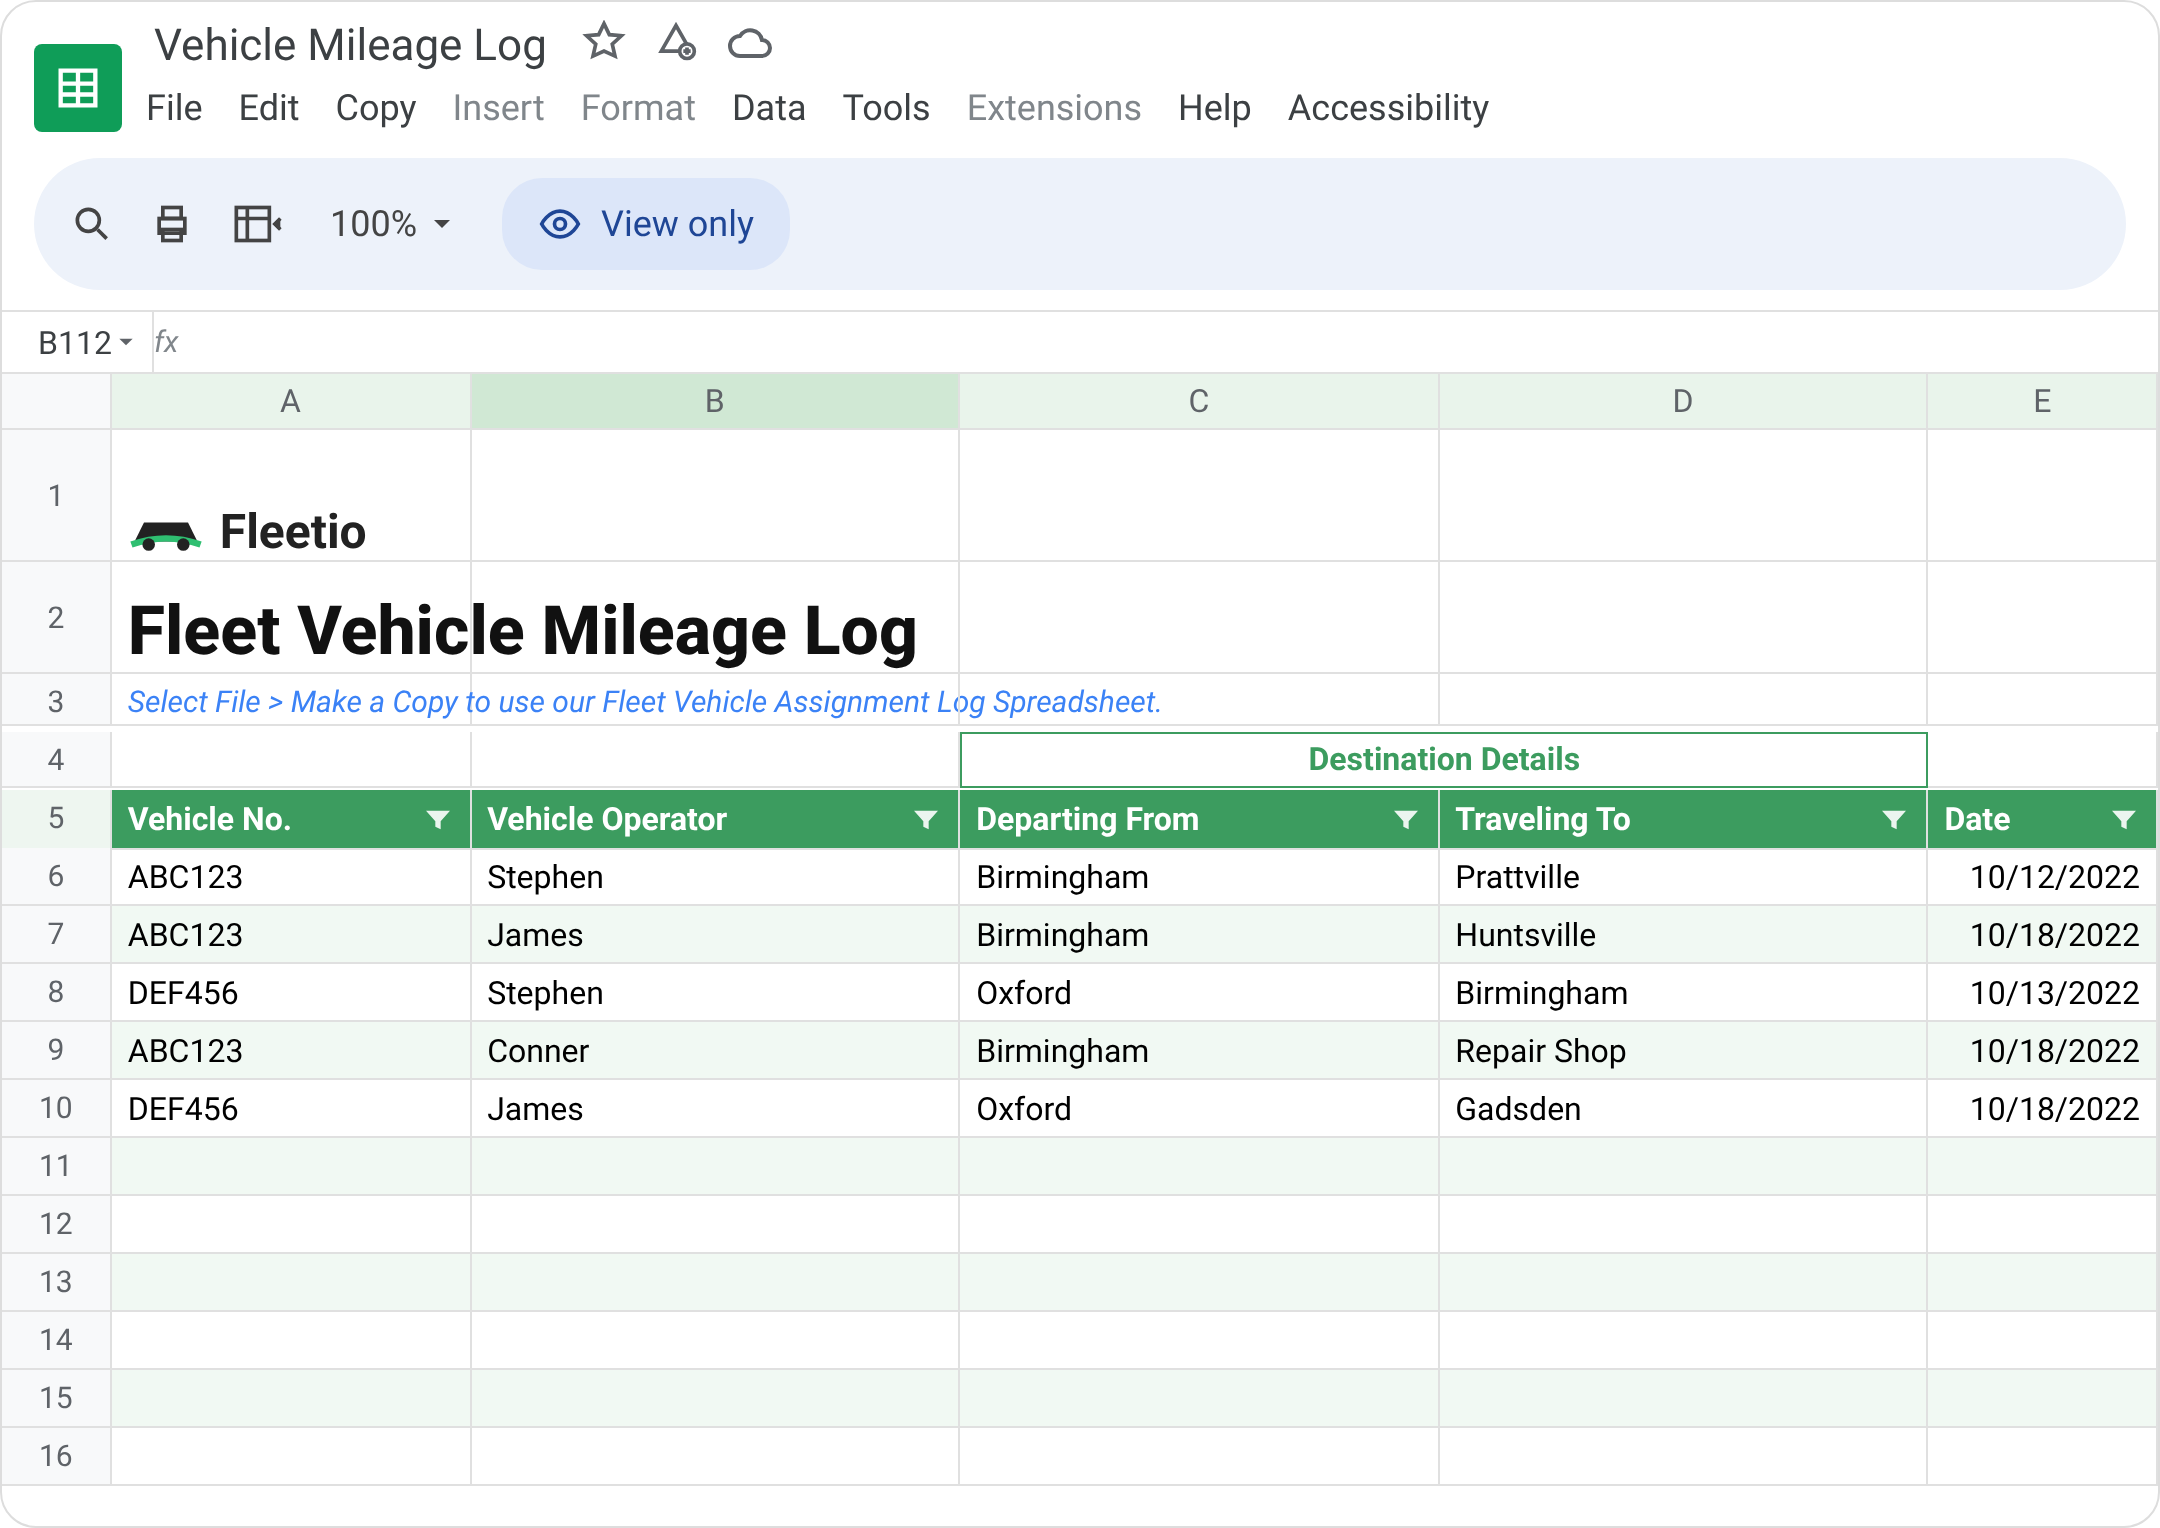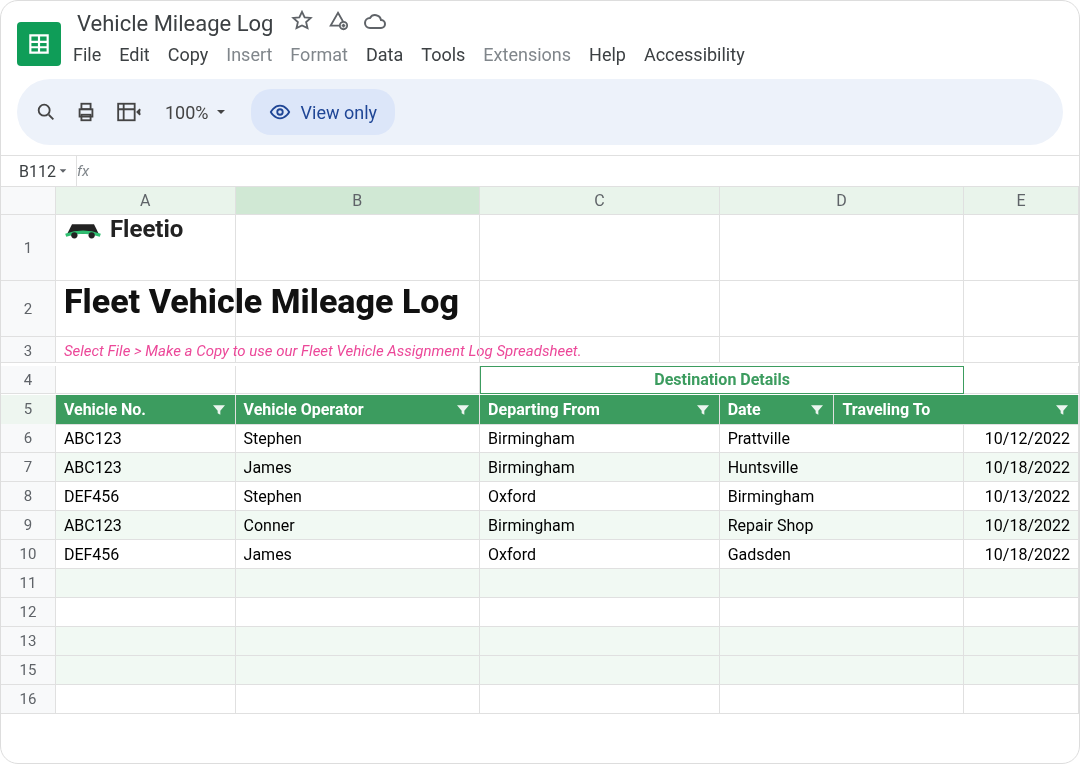--- a/index.html
+++ b/index.html
@@ -99,31 +99,31 @@
     cursor: cell;
   }
   .colA { width: 180px; }
   .colB { width: 245px; }
   .colC { width: 240px; }
   .colD { width: 245px; }
   .colE { width: 115px; }
 
   .row-tall { height: auto; }
   .row-tall .rh { line-height: unset; display:flex; align-items:center; justify-content:center; }
-  .row-tall .cell { line-height: unset; display:flex; align-items:flex-start; }
+  .row-tall .cell { line-height: unset; display:flex; align-items:flex-end; }
 
   .logo-row .cell { height: 66px; }
   .logo-row .rh { height: 66px; }
   .brand { display:flex; align-items:center; gap:8px; font-weight:700; font-size:24px; color:#222; }
 
   .title-cell-row .cell { height: 56px; }
   .title-cell-row .rh { height: 56px; }
   .sheet-title { font-size: 34px; font-weight: 800; color: #111; }
 
-  .instruction-row .cell { height: 26px; font-style: italic; color: #ec4899; font-size: 15px; }
+  .instruction-row .cell { height: 26px; font-style: italic; color: #3b82f6; font-size: 15px; }
   .instruction-row .rh { height: 26px; }
 
   .dest-box {
     border: 1px solid #3c9c5f; text-align: center; color: #3c9c5f; font-weight: 700;
     display:flex; align-items:center; justify-content:center;
   }
   .row-4 .cell, .row-4 .rh { height: 28px; line-height: 28px; }
 
   .header-row .cell {
     background: #3c9c5f; color: #fff; font-weight: 700;
@@ -305,28 +305,28 @@
       <svg class="filter-icon" width="16" height="16" viewBox="0 0 24 24" fill="#fff">
           <path d="M3 5h18l-7 8v6l-4-2v-4L3 5z"></path>
         </svg>
     </div>
     <div class="cell colC">
       <span>Departing From</span>
       <svg class="filter-icon" width="16" height="16" viewBox="0 0 24 24" fill="#fff">
           <path d="M3 5h18l-7 8v6l-4-2v-4L3 5z"></path>
         </svg>
     </div>
+    <div class="cell colD">
+      <span>Traveling To</span>
+      <svg class="filter-icon" width="16" height="16" viewBox="0 0 24 24" fill="#fff">
+          <path d="M3 5h18l-7 8v6l-4-2v-4L3 5z"></path>
+        </svg>
+    </div>
     <div class="cell colE center">
       <span>Date</span>
-      <svg class="filter-icon" width="16" height="16" viewBox="0 0 24 24" fill="#fff">
-          <path d="M3 5h18l-7 8v6l-4-2v-4L3 5z"></path>
-        </svg>
-    </div>
-    <div class="cell colD">
-      <span>Traveling To</span>
       <svg class="filter-icon" width="16" height="16" viewBox="0 0 24 24" fill="#fff">
           <path d="M3 5h18l-7 8v6l-4-2v-4L3 5z"></path>
         </svg>
     </div>
   </div>
 
   <div class="row">
     <div class="rh">6</div>
     <div class="cell colA">ABC123</div>
     <div class="cell colB">Stephen</div>
@@ -384,20 +384,28 @@
       <div class="cell colE"></div>
   </div>
   <div class="row tint-row">
     <div class="rh">13</div>
     <div class="cell colA"></div>
       <div class="cell colB"></div>
       <div class="cell colC"></div>
       <div class="cell colD"></div>
       <div class="cell colE"></div>
   </div>
+  <div class="row">
+    <div class="rh">14</div>
+    <div class="cell colA"></div>
+      <div class="cell colB"></div>
+      <div class="cell colC"></div>
+      <div class="cell colD"></div>
+      <div class="cell colE"></div>
+  </div>
   <div class="row tint-row">
     <div class="rh">15</div>
     <div class="cell colA"></div>
       <div class="cell colB"></div>
       <div class="cell colC"></div>
       <div class="cell colD"></div>
       <div class="cell colE"></div>
   </div>
   <div class="row">
     <div class="rh">16</div>

